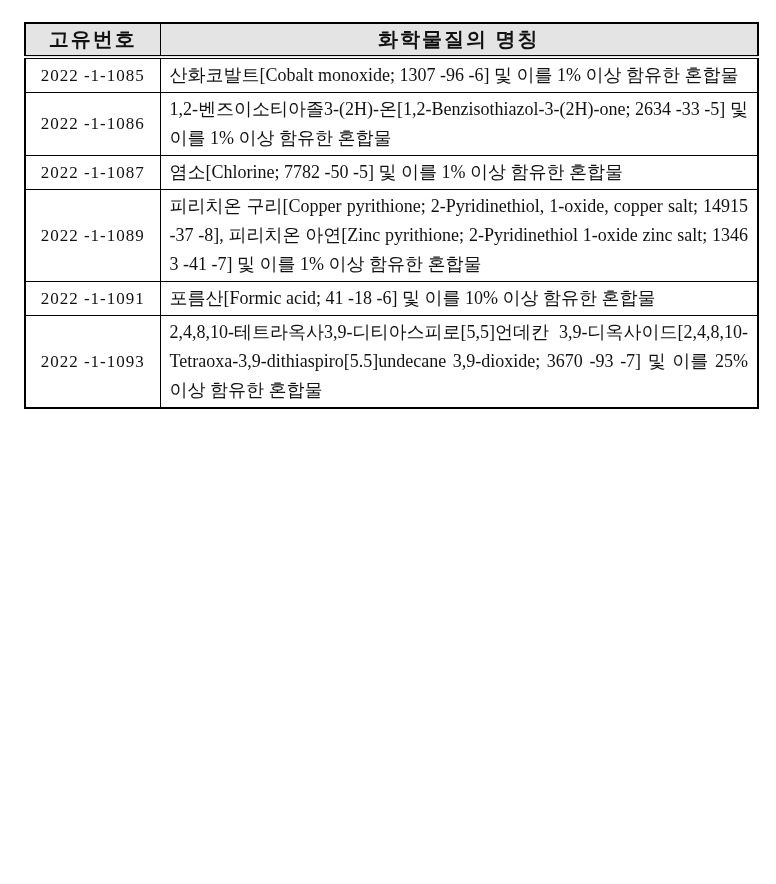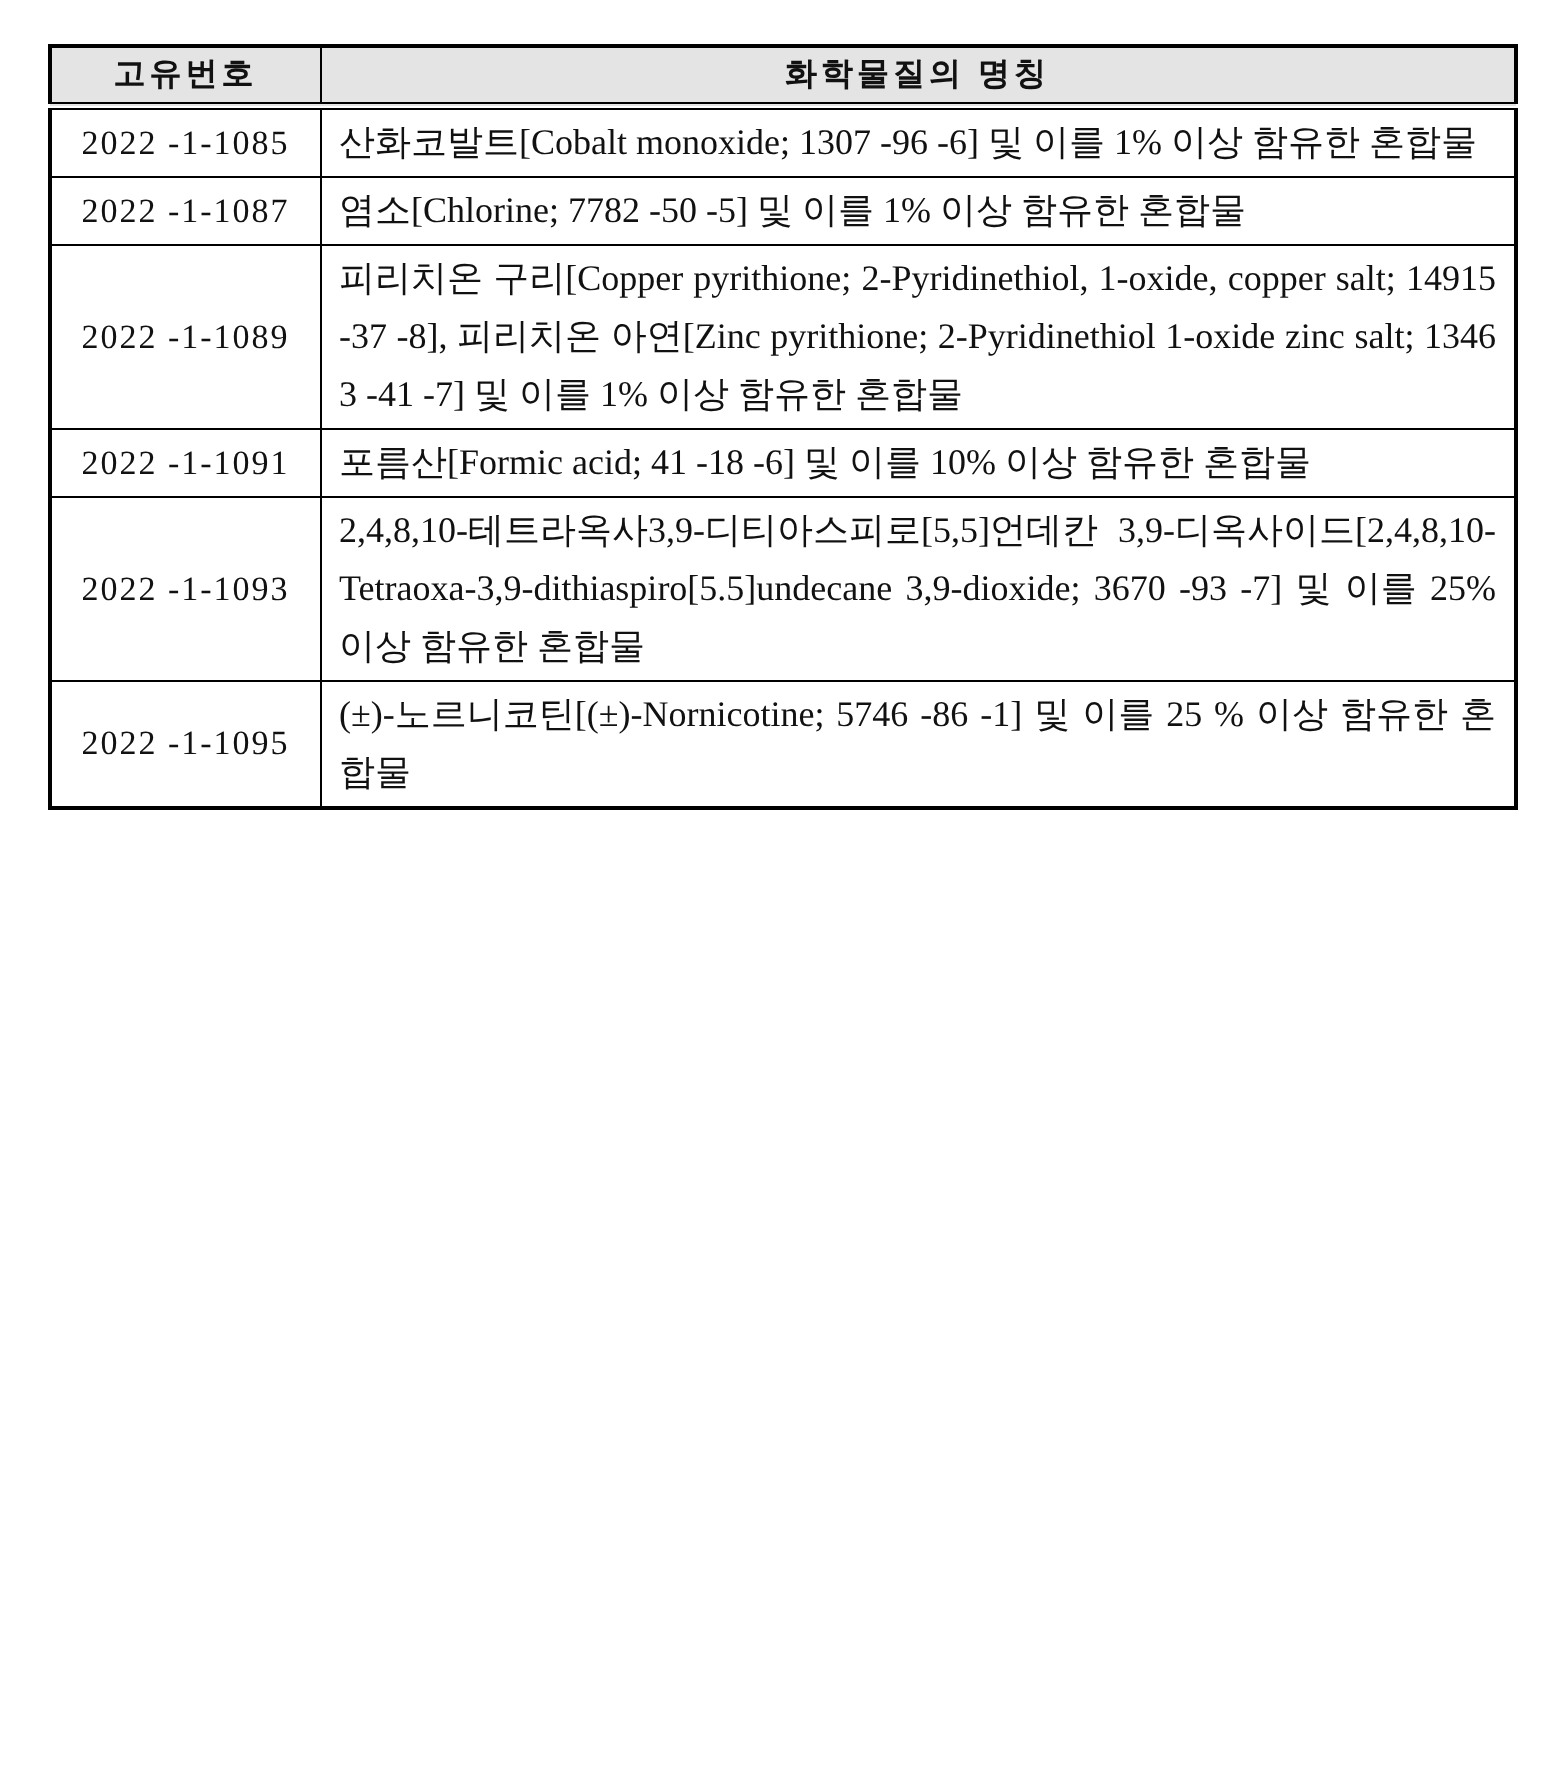--- a/index.html
+++ b/index.html
@@ -26,21 +26,21 @@
   th,td{
     border:1px solid var(--border);
     vertical-align:middle;
   }
   col.col-id{width:135px;}
   col.col-name{width:598px;}
   th{
     background:var(--header_bg);
     font-family:"Liberation Sans","DejaVu Sans",sans-serif;
     font-weight:bold;
-    font-size:16px;
+    font-size:20px;
     letter-spacing:2px;
     height:30px;
     text-align:center;
     border-bottom:4px double var(--border);
     padding:2px 0;
   }
   td.cell-id{
     text-align:center;
     font-size:17px;
     letter-spacing:1px;
@@ -69,20 +69,24 @@
         <th>고유번호</th>
         <th>화학물질의 명칭</th>
       </tr>
     </thead>
     <tbody>
   <tr>
     <td class="cell-id">2022 -1-1085</td>
     <td class="cell-name">산화코발트[Cobalt monoxide; 1307 -96 -6] 및 이를 1% 이상 함유한 혼합물</td>
   </tr>
 
+  <tr>
+    <td class="cell-id">2022 -1-1086</td>
+    <td class="cell-name">1,2-벤즈이소티아졸3-(2H)-온[1,2-Benzisothiazol-3-(2H)-one; 2634 -33 -5] 및 이를 1% 이상 함유한 혼합물</td>
+  </tr>
 
   <tr>
     <td class="cell-id">2022 -1-1087</td>
     <td class="cell-name">염소[Chlorine; 7782 -50 -5] 및 이를 1% 이상 함유한 혼합물</td>
   </tr>
 
 
   <tr>
     <td class="cell-id">2022 -1-1089</td>
     <td class="cell-name">피리치온 구리[Copper pyrithione; 2-Pyridinethiol, 1-oxide, copper salt; 14915 -37 -8], 피리치온 아연[Zinc pyrithione; 2-Pyridinethiol 1-oxide zinc salt; 13463 -41 -7] 및 이를 1% 이상 함유한 혼합물</td>
@@ -94,19 +98,15 @@
     <td class="cell-name">포름산[Formic acid; 41 -18 -6] 및 이를 10% 이상 함유한 혼합물</td>
   </tr>
 
 
   <tr>
     <td class="cell-id">2022 -1-1093</td>
     <td class="cell-name">2,4,8,10-테트라옥사3,9-디티아스피로[5,5]언데칸 3,9-디옥사이드[2,4,8,10-Tetraoxa-3,9-dithiaspiro[5.5]undecane 3,9-dioxide; 3670 -93 -7] 및 이를 25% 이상 함유한 혼합물</td>
   </tr>
 
 
-  <tr>
-    <td class="cell-id">2022 -1-1095</td>
-    <td class="cell-name">(±)-노르니코틴[(±)-Nornicotine; 5746 -86 -1] 및 이를 25 % 이상 함유한 혼합물</td>
-  </tr>
 </tbody>
   </table>
 </div>
 
 </body></html>

